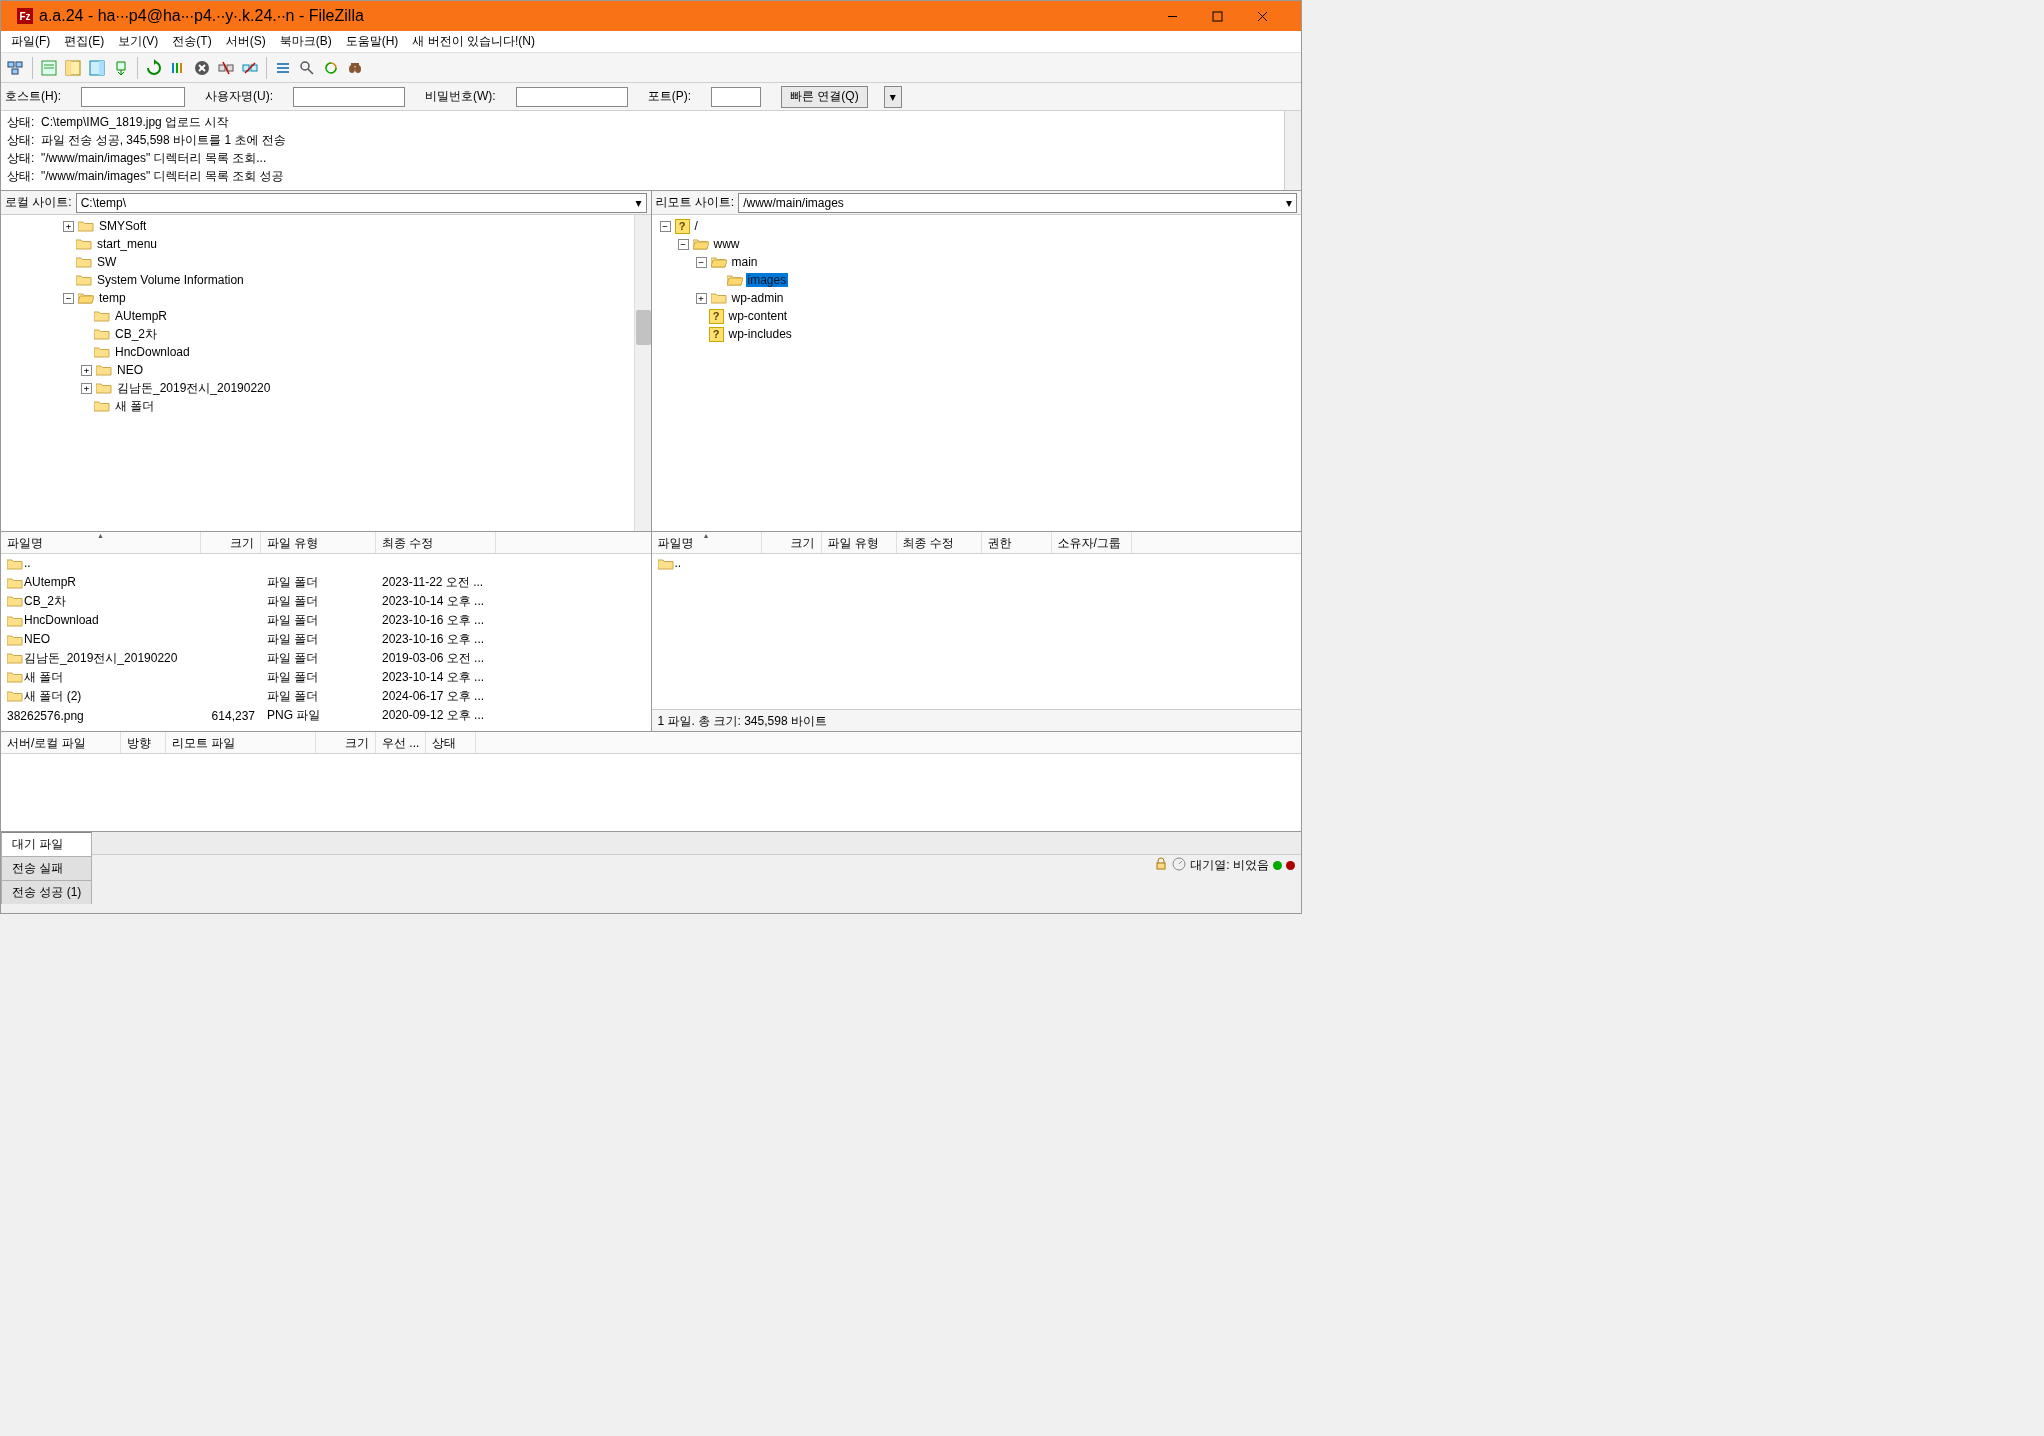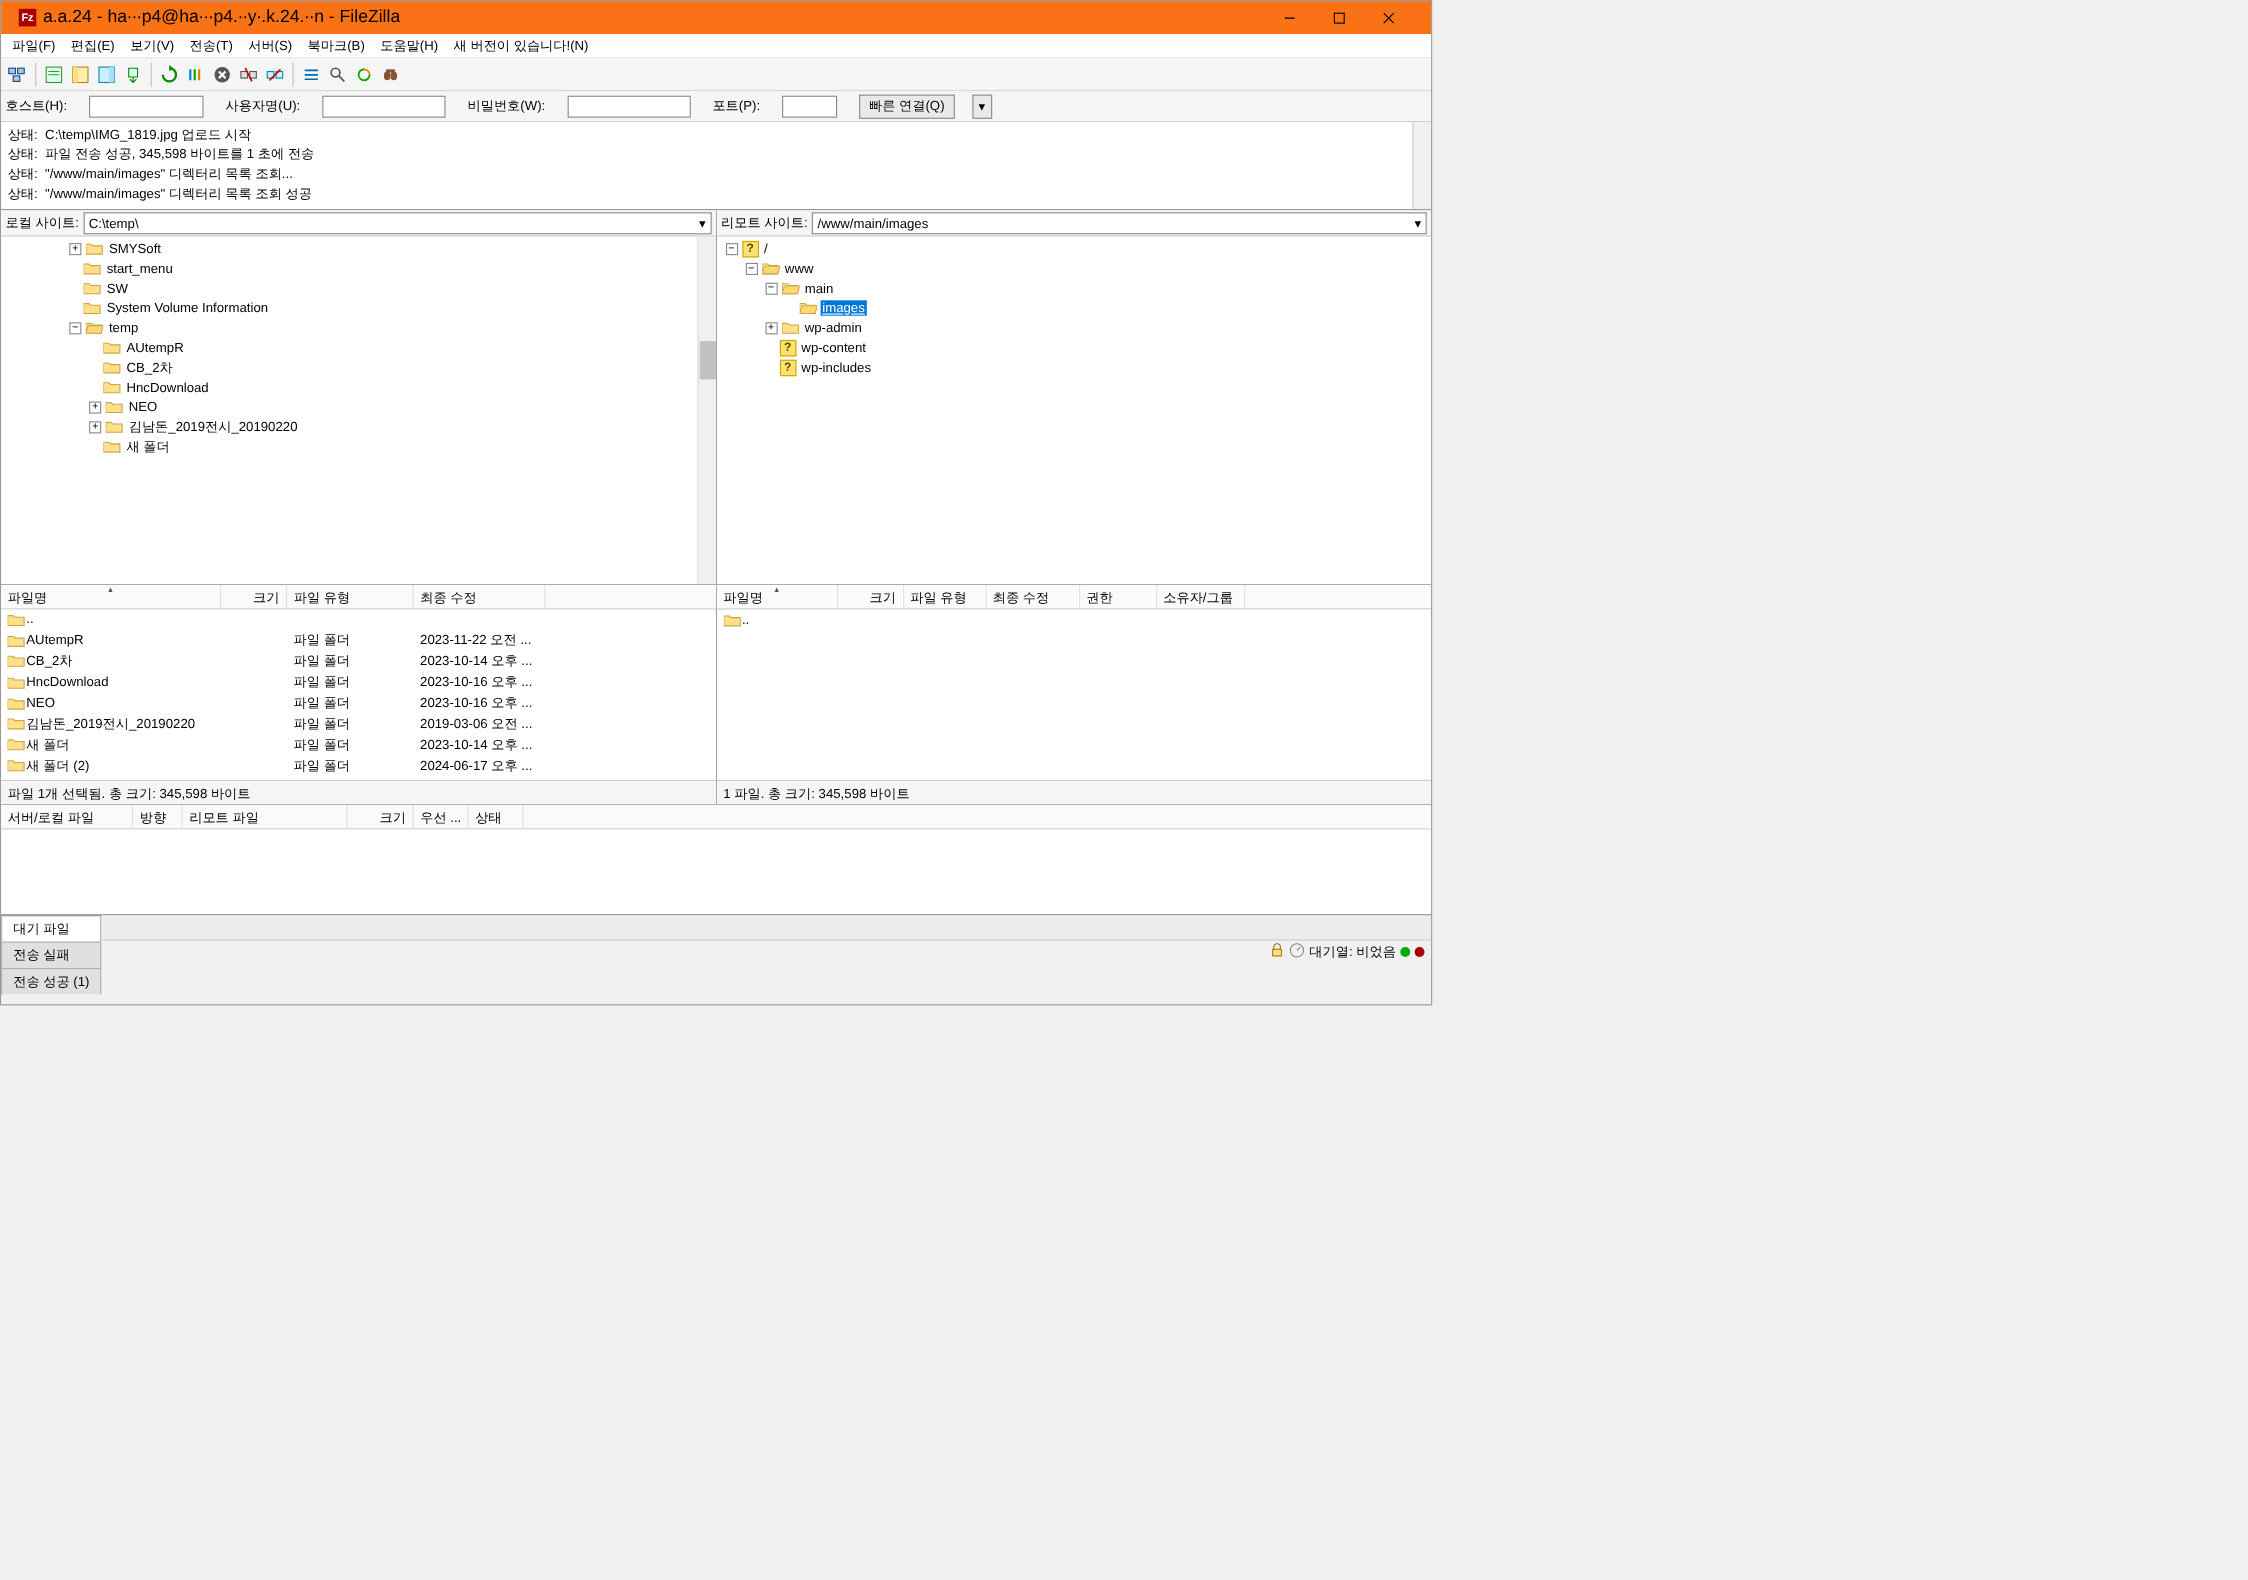--- a/index.html
+++ b/index.html
@@ -35,21 +35,21 @@
 .pathrow { display: flex; align-items: center; height: 24px; background: #f5f5f5; border-bottom: 1px solid #ccc; padding: 0 4px; gap: 4px; }
 .pathrow select, .pathrow .pathbox { flex: 1; height: 20px; border: 1px solid #888; background: #fff; padding: 0 4px; display:flex; align-items:center; justify-content:space-between;}
 
 .treepanel { flex: 1; overflow: auto; padding: 2px 0; position:relative;}
 .tree-row { display: flex; align-items: center; height: 18px; padding-left: 4px; white-space: nowrap; }
 .tree-row .exp { width: 11px; height: 11px; border: 1px solid #888; display: inline-flex; align-items: center; justify-content: center; font-size: 9px; line-height: 1; margin-right: 4px; font-family: monospace; }
 .tree-row .noexp { width: 13px; display: inline-block; }
 .tree-row .folder-icon { width: 16px; height: 13px; margin-right: 3px; display:inline-block;}
 .tree-row .q-icon { width:15px; height:15px; background:#ffe070; border:1px solid #c9a800; display:inline-flex; align-items:center; justify-content:center; font-weight:bold; color:#5b4900; margin-right:3px; font-size:11px;}
 .tree-row .label { padding: 0 2px; }
-.tree-row .label.sel { background: #0078d7; color: #ffffff; text-decoration: underline; }
+.tree-row .label.sel { background: #0078d7; color: #0f172a; }
 .folder-svg { width:16px; height:13px; }
 
 .split2 { display: flex; height: 200px; border-top: 1px solid #999; }
 .filelist { flex: 1; display: flex; flex-direction: column; background: #fff; border-right: 1px solid #999; }
 .filelist:last-child { border-right: none; }
 .fl-head { display: flex; height: 22px; background: #fafafa; border-bottom: 1px solid #d0d0d0; }
 .fl-head .col { padding: 3px 6px; border-right: 1px solid #e0e0e0; overflow: hidden; text-overflow: ellipsis; white-space: nowrap; position:relative;}
 .sort-arrow { position:absolute; left:50%; top:-1px; transform:translateX(-50%); font-size:8px; color:#555;}
 .fl-body { flex: 1; overflow: auto; }
 .fl-row { display: flex; align-items: center; height: 19px; }
@@ -464,21 +464,20 @@
      <div class="cell lc3">파일 폴더</div>
      <div class="cell lc4">2024-06-17 오후 ...</div>
    </div>
         <div class="fl-row">
      <div class="cell lc1"><span>38262576.png</span></div>
      <div class="cell lc2">614,237</div>
      <div class="cell lc3">PNG 파일</div>
      <div class="cell lc4">2020-09-12 오후 ...</div>
    </div>
       </div>
-    <div class="fl-foot">파일 1개 선택됨. 총 크기: 345,598 바이트</div>
   </div>
   <div class="filelist">
     <div class="fl-head">
       <div class="col rc1"><span class="sort-arrow">▴</span><span>파일명</span></div>
       <div class="col rc2">크기</div>
       <div class="col rc3">파일 유형</div>
       <div class="col rc4">최종 수정</div>
       <div class="col rc5">권한</div>
       <div class="col rc6">소유자/그룹</div>
     </div>

